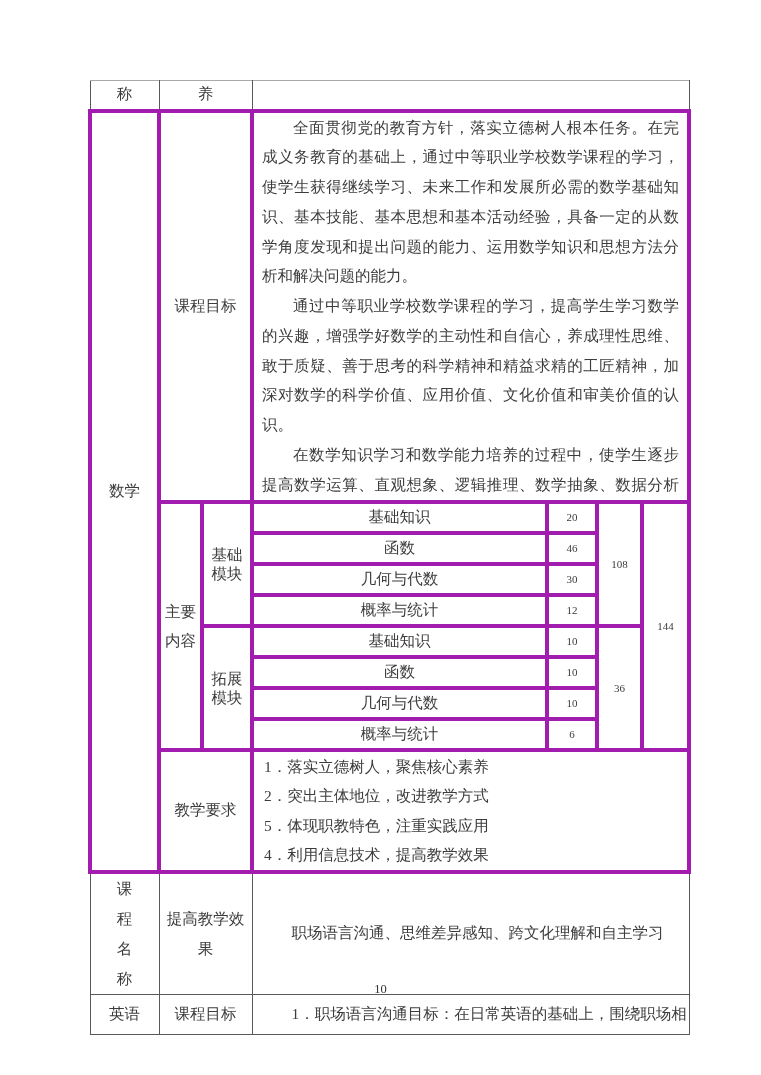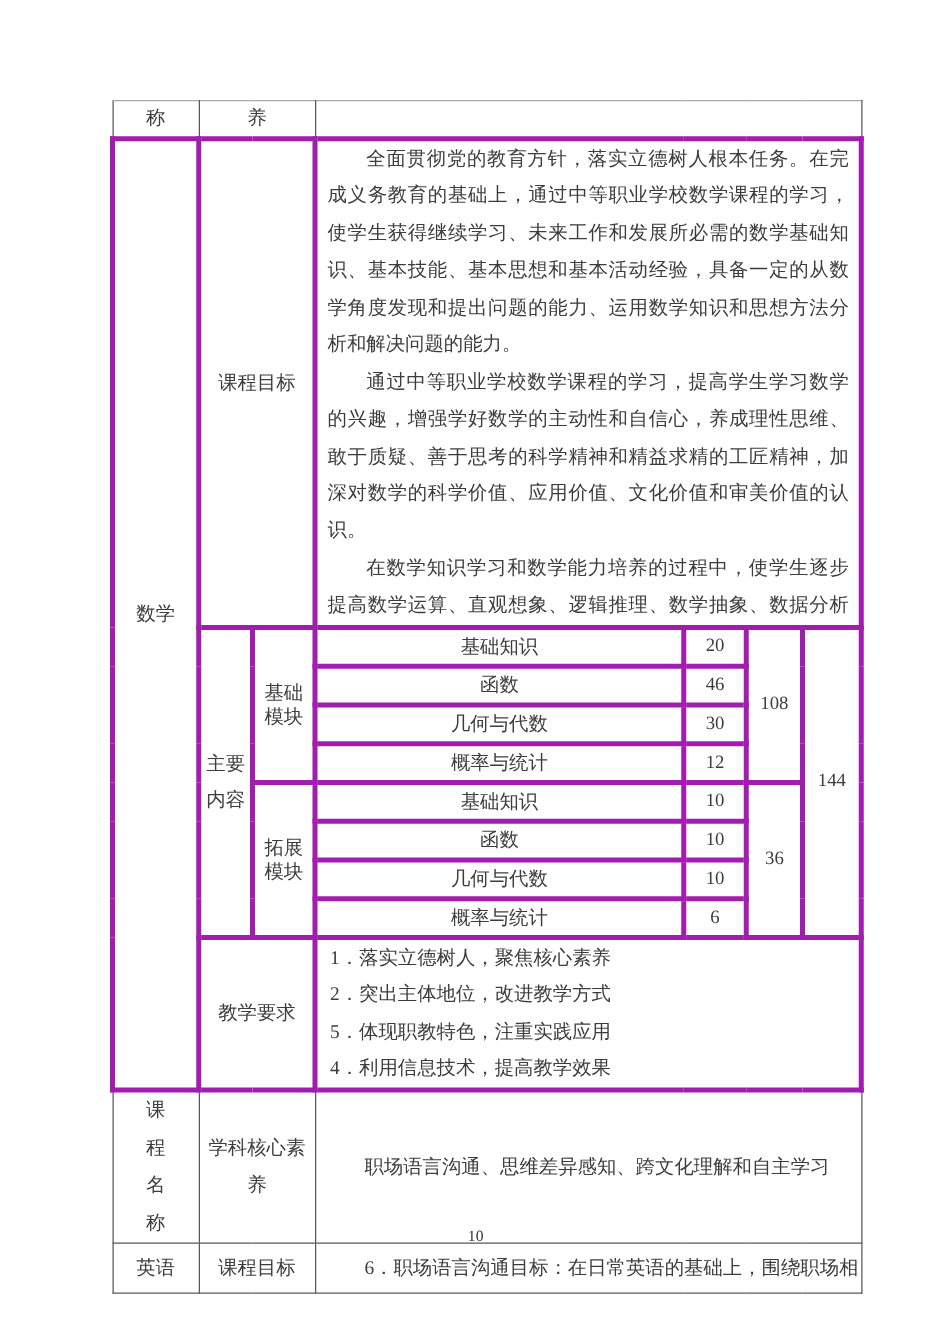--- a/index.html
+++ b/index.html
@@ -32,21 +32,21 @@
   .paras-wrap { height:387px; overflow:hidden; }
   .paras p { margin:0; text-indent:2em; text-align:justify; line-height:29.77px; }
   .reqs { vertical-align:middle; padding:0 10px;margin-left:28px; }
   .reqs-wrap { height:118px; overflow:hidden; display:flex; flex-direction:column; justify-content:center; }
   .reqs-wrap div { line-height:29.5px; white-space:nowrap; }
   .wrap-narrow { padding:0 4px; line-height:29px; }
   .wrap-mod { padding:0 6px; line-height:19px; }
   .wrap-c1 { padding:0 24px; line-height:30px; }
   .wrap-c2 { padding:0 5px; line-height:30px; }
   .ind-line { vertical-align:middle; padding:0 8px; text-indent:2em; white-space:nowrap; }
-  .num { font-size:15px; }
+  .num { font-size:11px; }
   .page-num {
     position:absolute; top:982px; left:0; width:100%;
     text-align:center; font-size:12.5px; color:#333333;
   }
 </style>
 </head>
 <body>
 
 <table class="doc-table">
   <colgroup>
@@ -125,25 +125,25 @@
         <div>1．落实立德树人，聚焦核心素养</div>
         <div>2．突出主体地位，改进教学方式</div>
         <div>5．体现职教特色，注重实践应用</div>
         <div>4．利用信息技术，提高教学效果</div>
       </div>
     </td>
   </tr>
 
   <tr class="r11">
     <td class="gb c wrap-c1">课程名称</td>
-    <td class="gb c wrap-c2" colspan="2">学科核心素养</td>
+    <td class="gb c wrap-c2" colspan="2">提高教学效果</td>
     <td class="gb ind-line" colspan="4">职场语言沟通、思维差异感知、跨文化理解和自主学习</td>
   </tr>
 
   <tr class="r12">
     <td class="gb c">英语</td>
     <td class="gb c nw" colspan="2">课程目标</td>
-    <td class="gb ind-line" colspan="4">6．职场语言沟通目标：在日常英语的基础上，围绕职场相</td>
+    <td class="gb ind-line" colspan="4">1．职场语言沟通目标：在日常英语的基础上，围绕职场相</td>
   </tr>
 </tbody>
   </table>
 
 <div class="page-num">10</div>
 
 </body></html>

